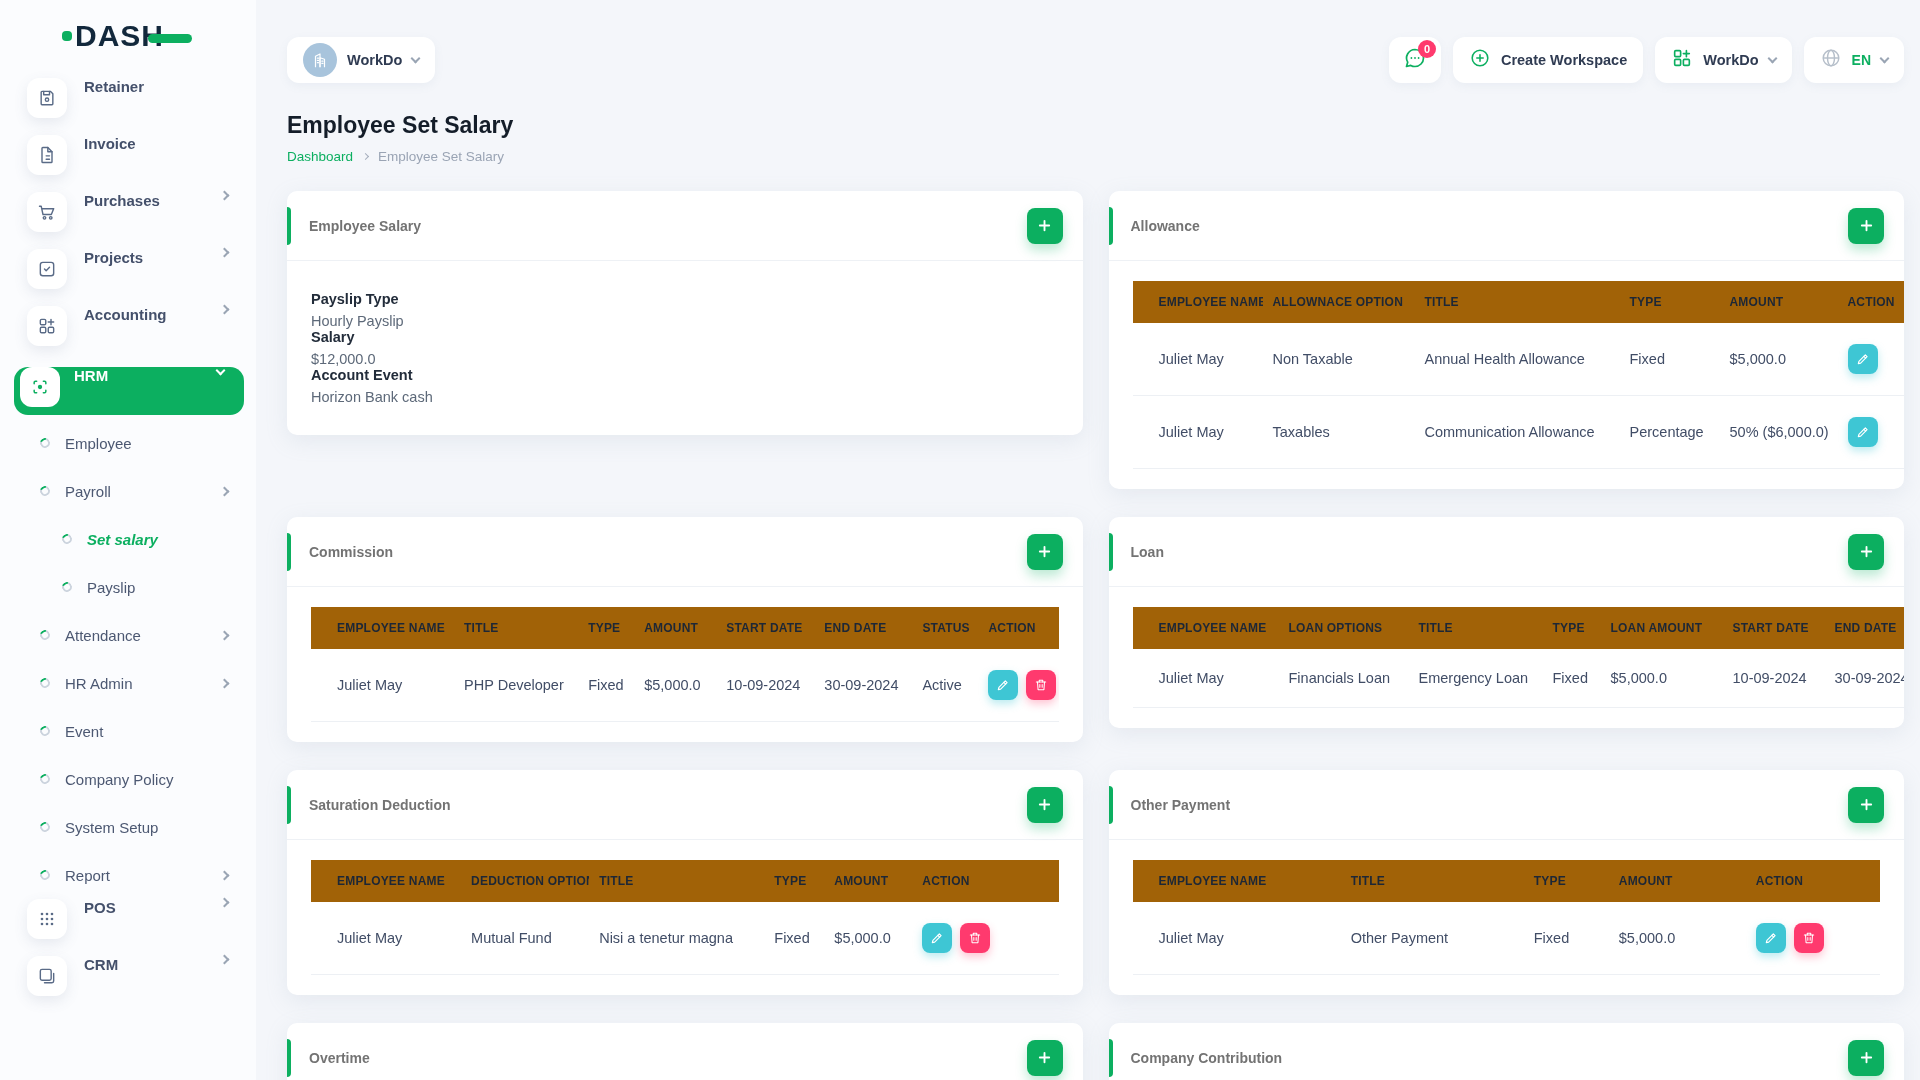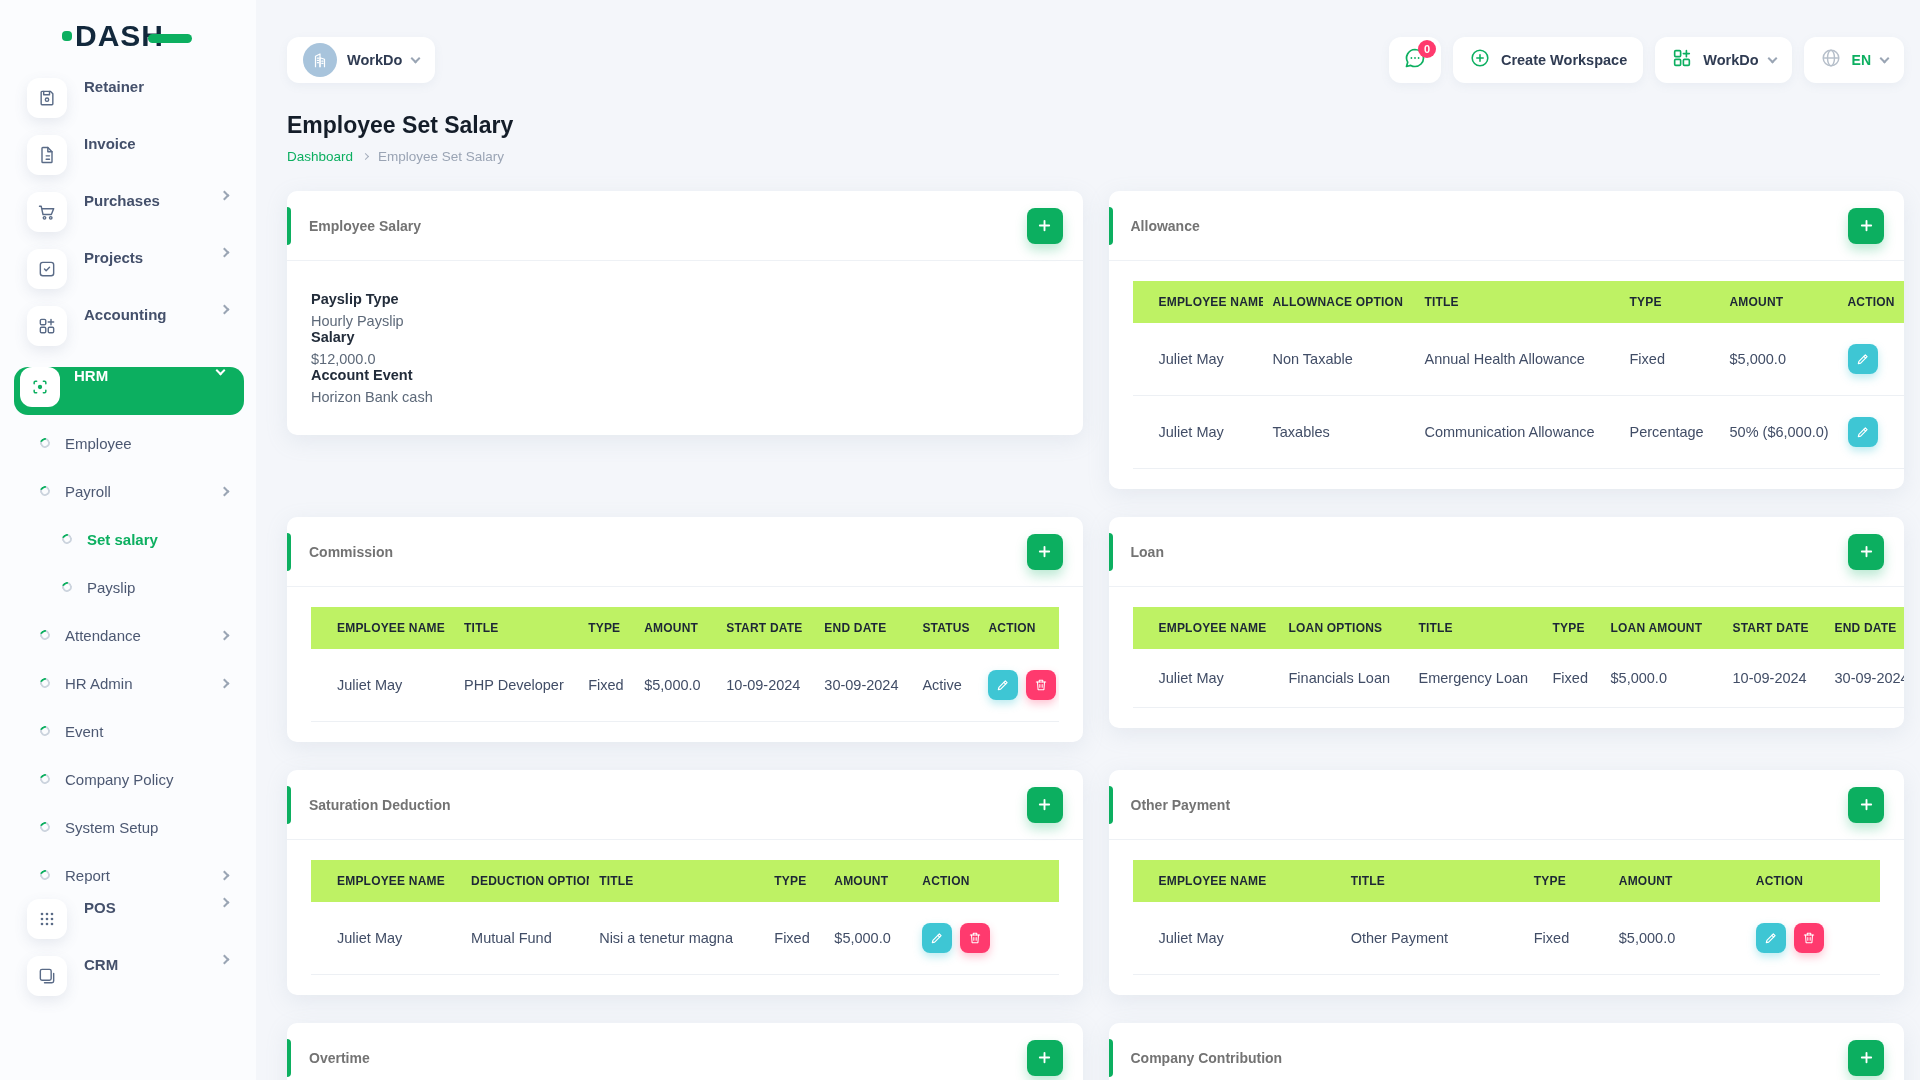--- a/index.html
+++ b/index.html
@@ -31,21 +31,21 @@
   .nav-item.active { background:#0caf60; border-radius:14px; height:48px; margin:4px 2px; padding-left:6px; }
   .nav-item.active .icon-card { box-shadow:none; margin-right:14px; }
   .nav-item.active .nav-label { color:#fff; font-weight:700; }
   .nav-item.active .chev { border-color:#fff; transform:rotate(45deg); right:20px; }
 
   .sub-item { display:flex; align-items:center; height:48px; padding-left:28px; gap:15px; position:relative; cursor:pointer; }
   .sub-item.deep { padding-left:50px; }
   .ring { width:10px; height:10px; border-radius:50%; flex:0 0 10px;
     border:2px solid #ccd4de; border-top-color:#0caf60; transform:rotate(-30deg); }
   .sub-label { font-size:15px; color:#4c5872; font-weight:500; }
-  .sub-item.active .sub-label { color:#0caf60; font-weight:600; }
+  .sub-item.active .sub-label { color:#0caf60; font-weight:600;font-style:italic; }
 
   
   .main { flex:1; display:flex; flex-direction:column; min-width:0;margin-top:24px; }
   .topbar { height:72px; display:flex; align-items:center; justify-content:space-between;
     padding:0 16px 0 31px; flex:0 0 72px; }
   .pill { background:#fff; border-radius:12px; height:46px; display:flex; align-items:center;
     gap:10px; padding:0 16px; box-shadow:0 3px 10px rgba(120,138,165,.08); cursor:pointer; position:relative; }
   .pill-text { font-size:14.5px; font-weight:600; color:#2f3b52; }
   .topbar-right { display:flex; align-items:center; gap:12px; }
   .avatar { width:34px; height:34px; border-radius:50%; background:#a8c4dc; display:flex;
@@ -77,21 +77,21 @@
   .card-body { padding:20px 24px; }
   .card-body.fields { padding:30px 24px; display:flex;flex-direction:column; }
   .field { flex:1; }
   .field-label { font-size:14.5px; font-weight:700; color:#222c3a; margin-bottom:6px; }
   .field-value { font-size:14.5px; color:#5d6979; }
 
   .tbl-wrap { overflow:hidden; }
   .card-body.clip { padding:20px 0 20px 24px; }
   table { border-collapse:separate; border-spacing:0; table-layout:fixed; }
   table.full { width:100%; }
-  th { background:#bef264; text-transform:uppercase; font-size:12px; font-weight:700; color:#1d2736;
+  th { background:#a16207; text-transform:uppercase; font-size:12px; font-weight:700; color:#1d2736;
     text-align:left; padding:14px 10px; letter-spacing:.2px; white-space:nowrap; overflow:hidden; }
   td { padding:21px 10px; font-size:14.5px; color:#414d66; border-bottom:1px solid #edf0f4; white-space:nowrap; overflow:hidden; }
   th:first-child, td:first-child { padding-left:26px; }
 
   .tbl-allowance { width:830px; }
   .tbl-allowance th:nth-child(1){width:130px}.tbl-allowance th:nth-child(2){width:152px}
   .tbl-allowance th:nth-child(3){width:205px}.tbl-allowance th:nth-child(4){width:100px}
   .tbl-allowance th:nth-child(5){width:118px}.tbl-allowance th:nth-child(6){width:125px}
 
   .tbl-commission th:nth-child(1){width:143px}.tbl-commission th:nth-child(2){width:124px}

